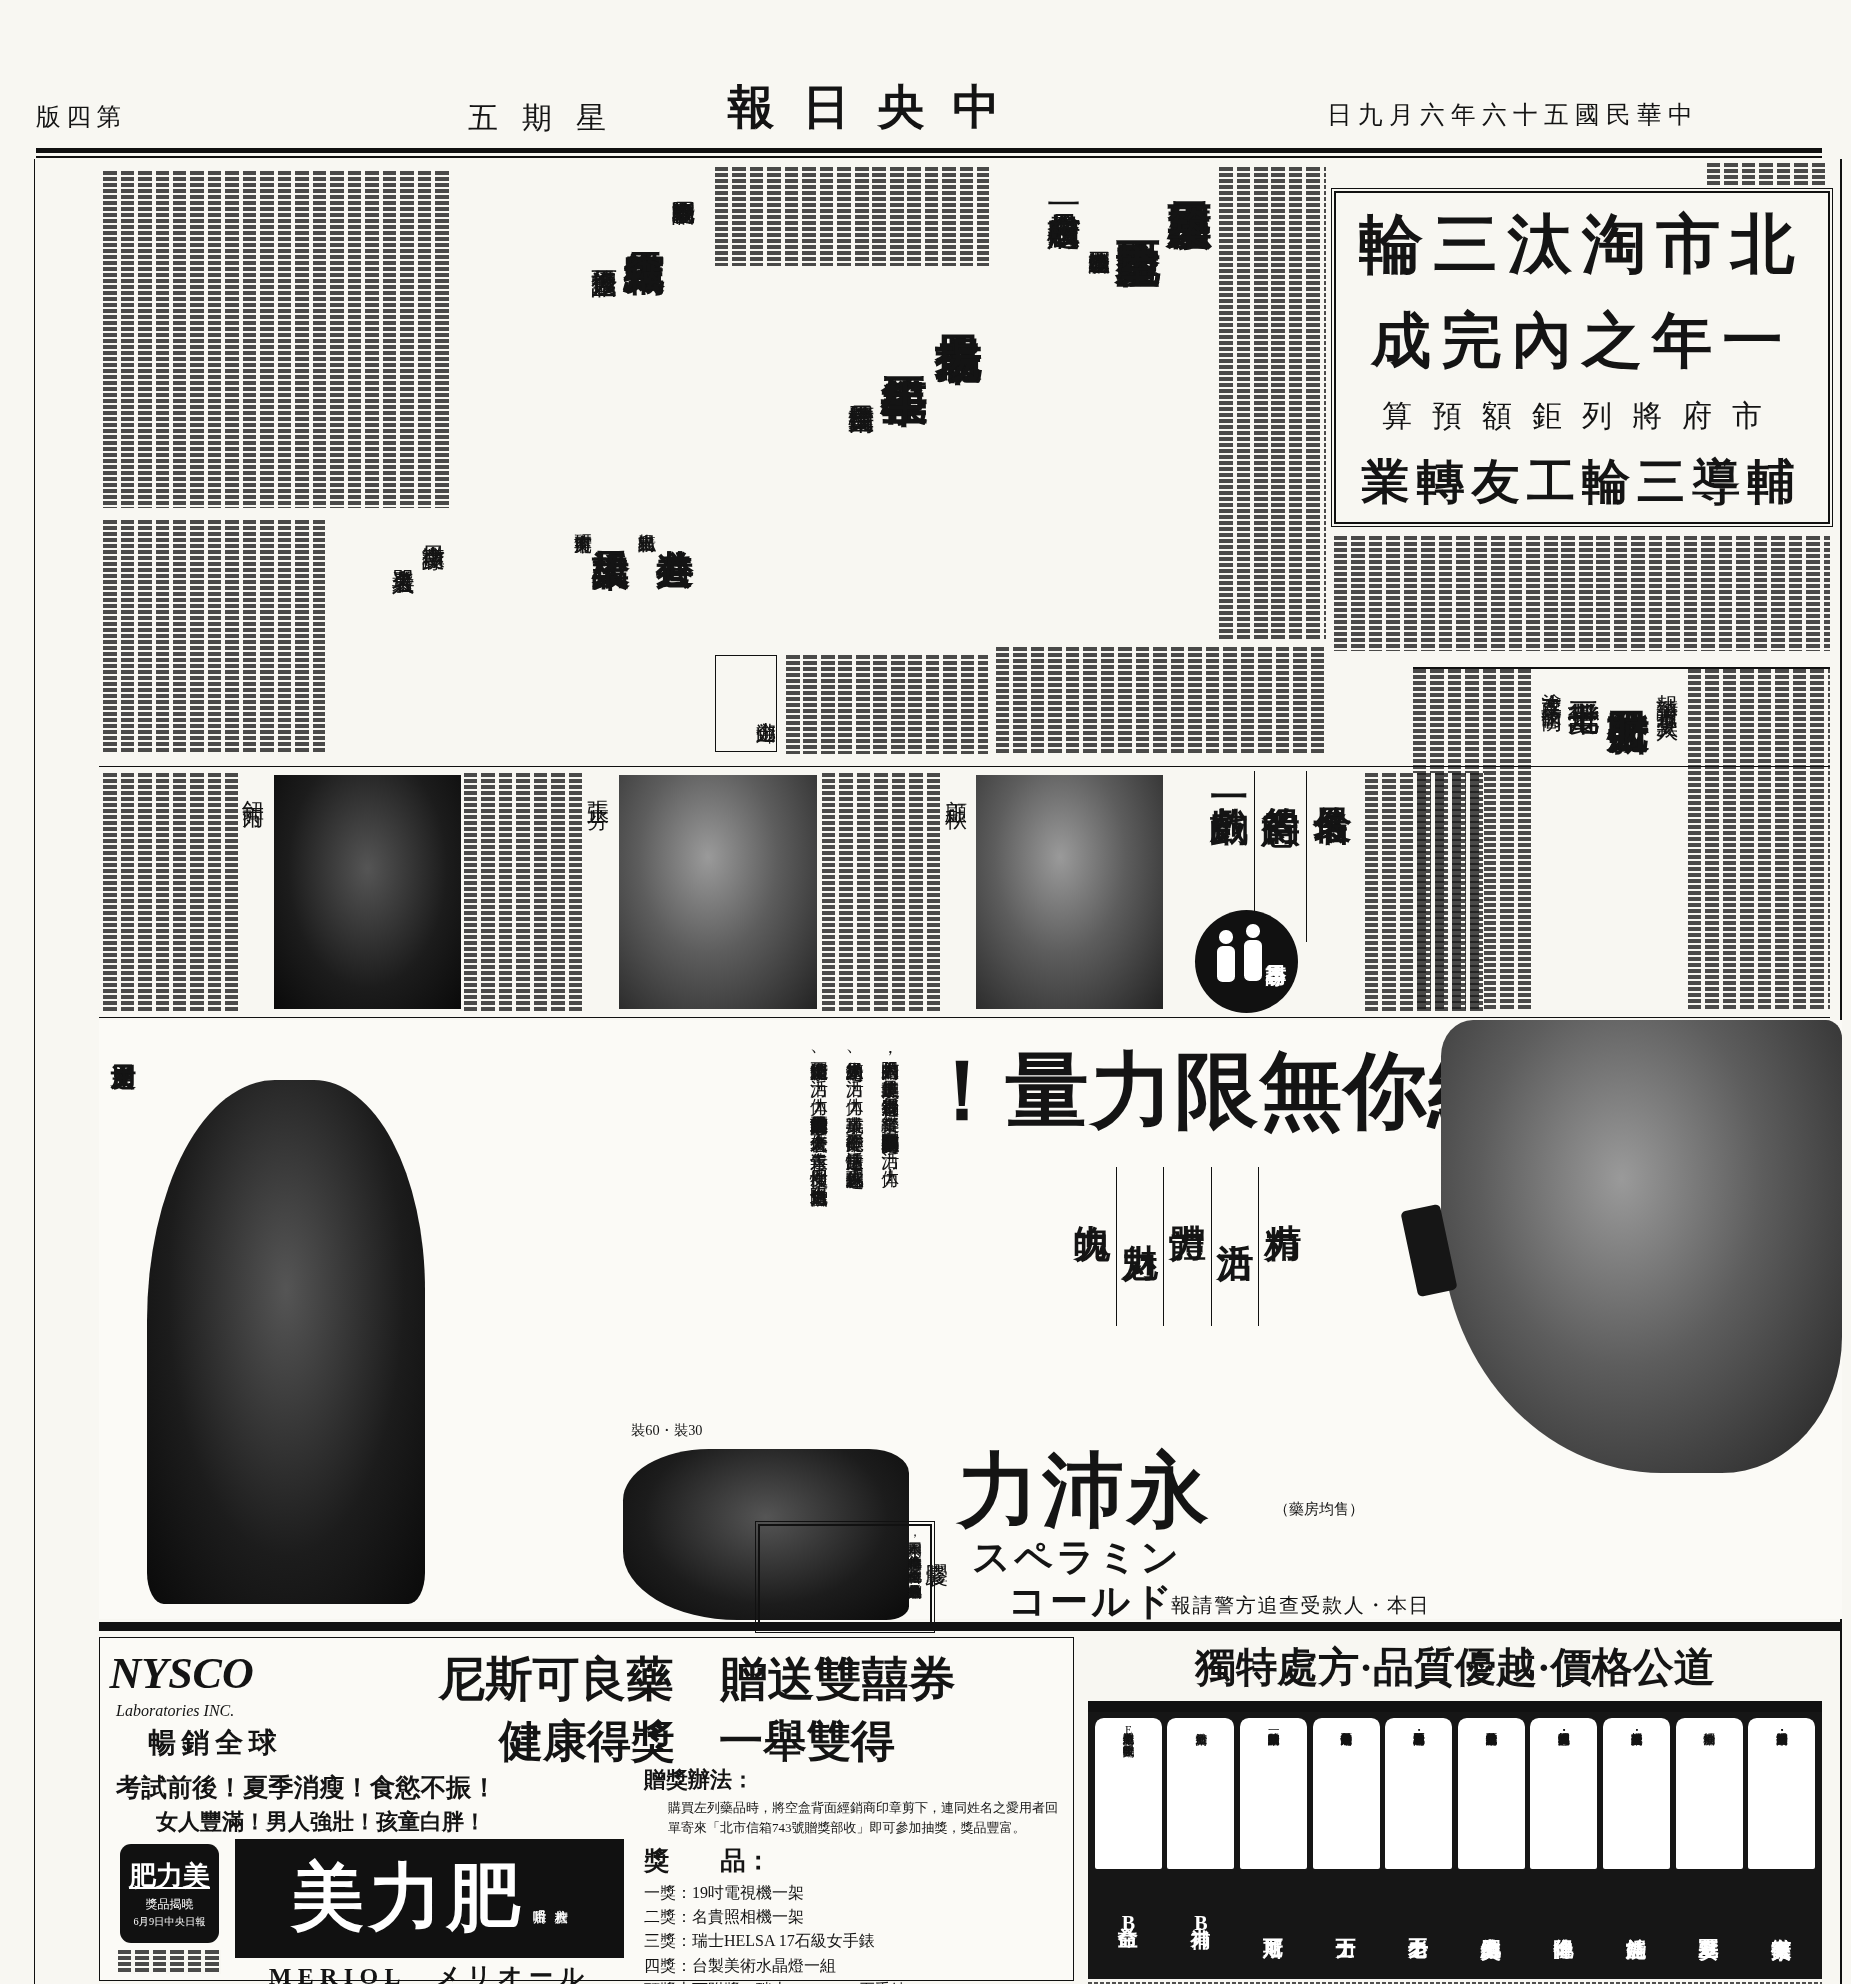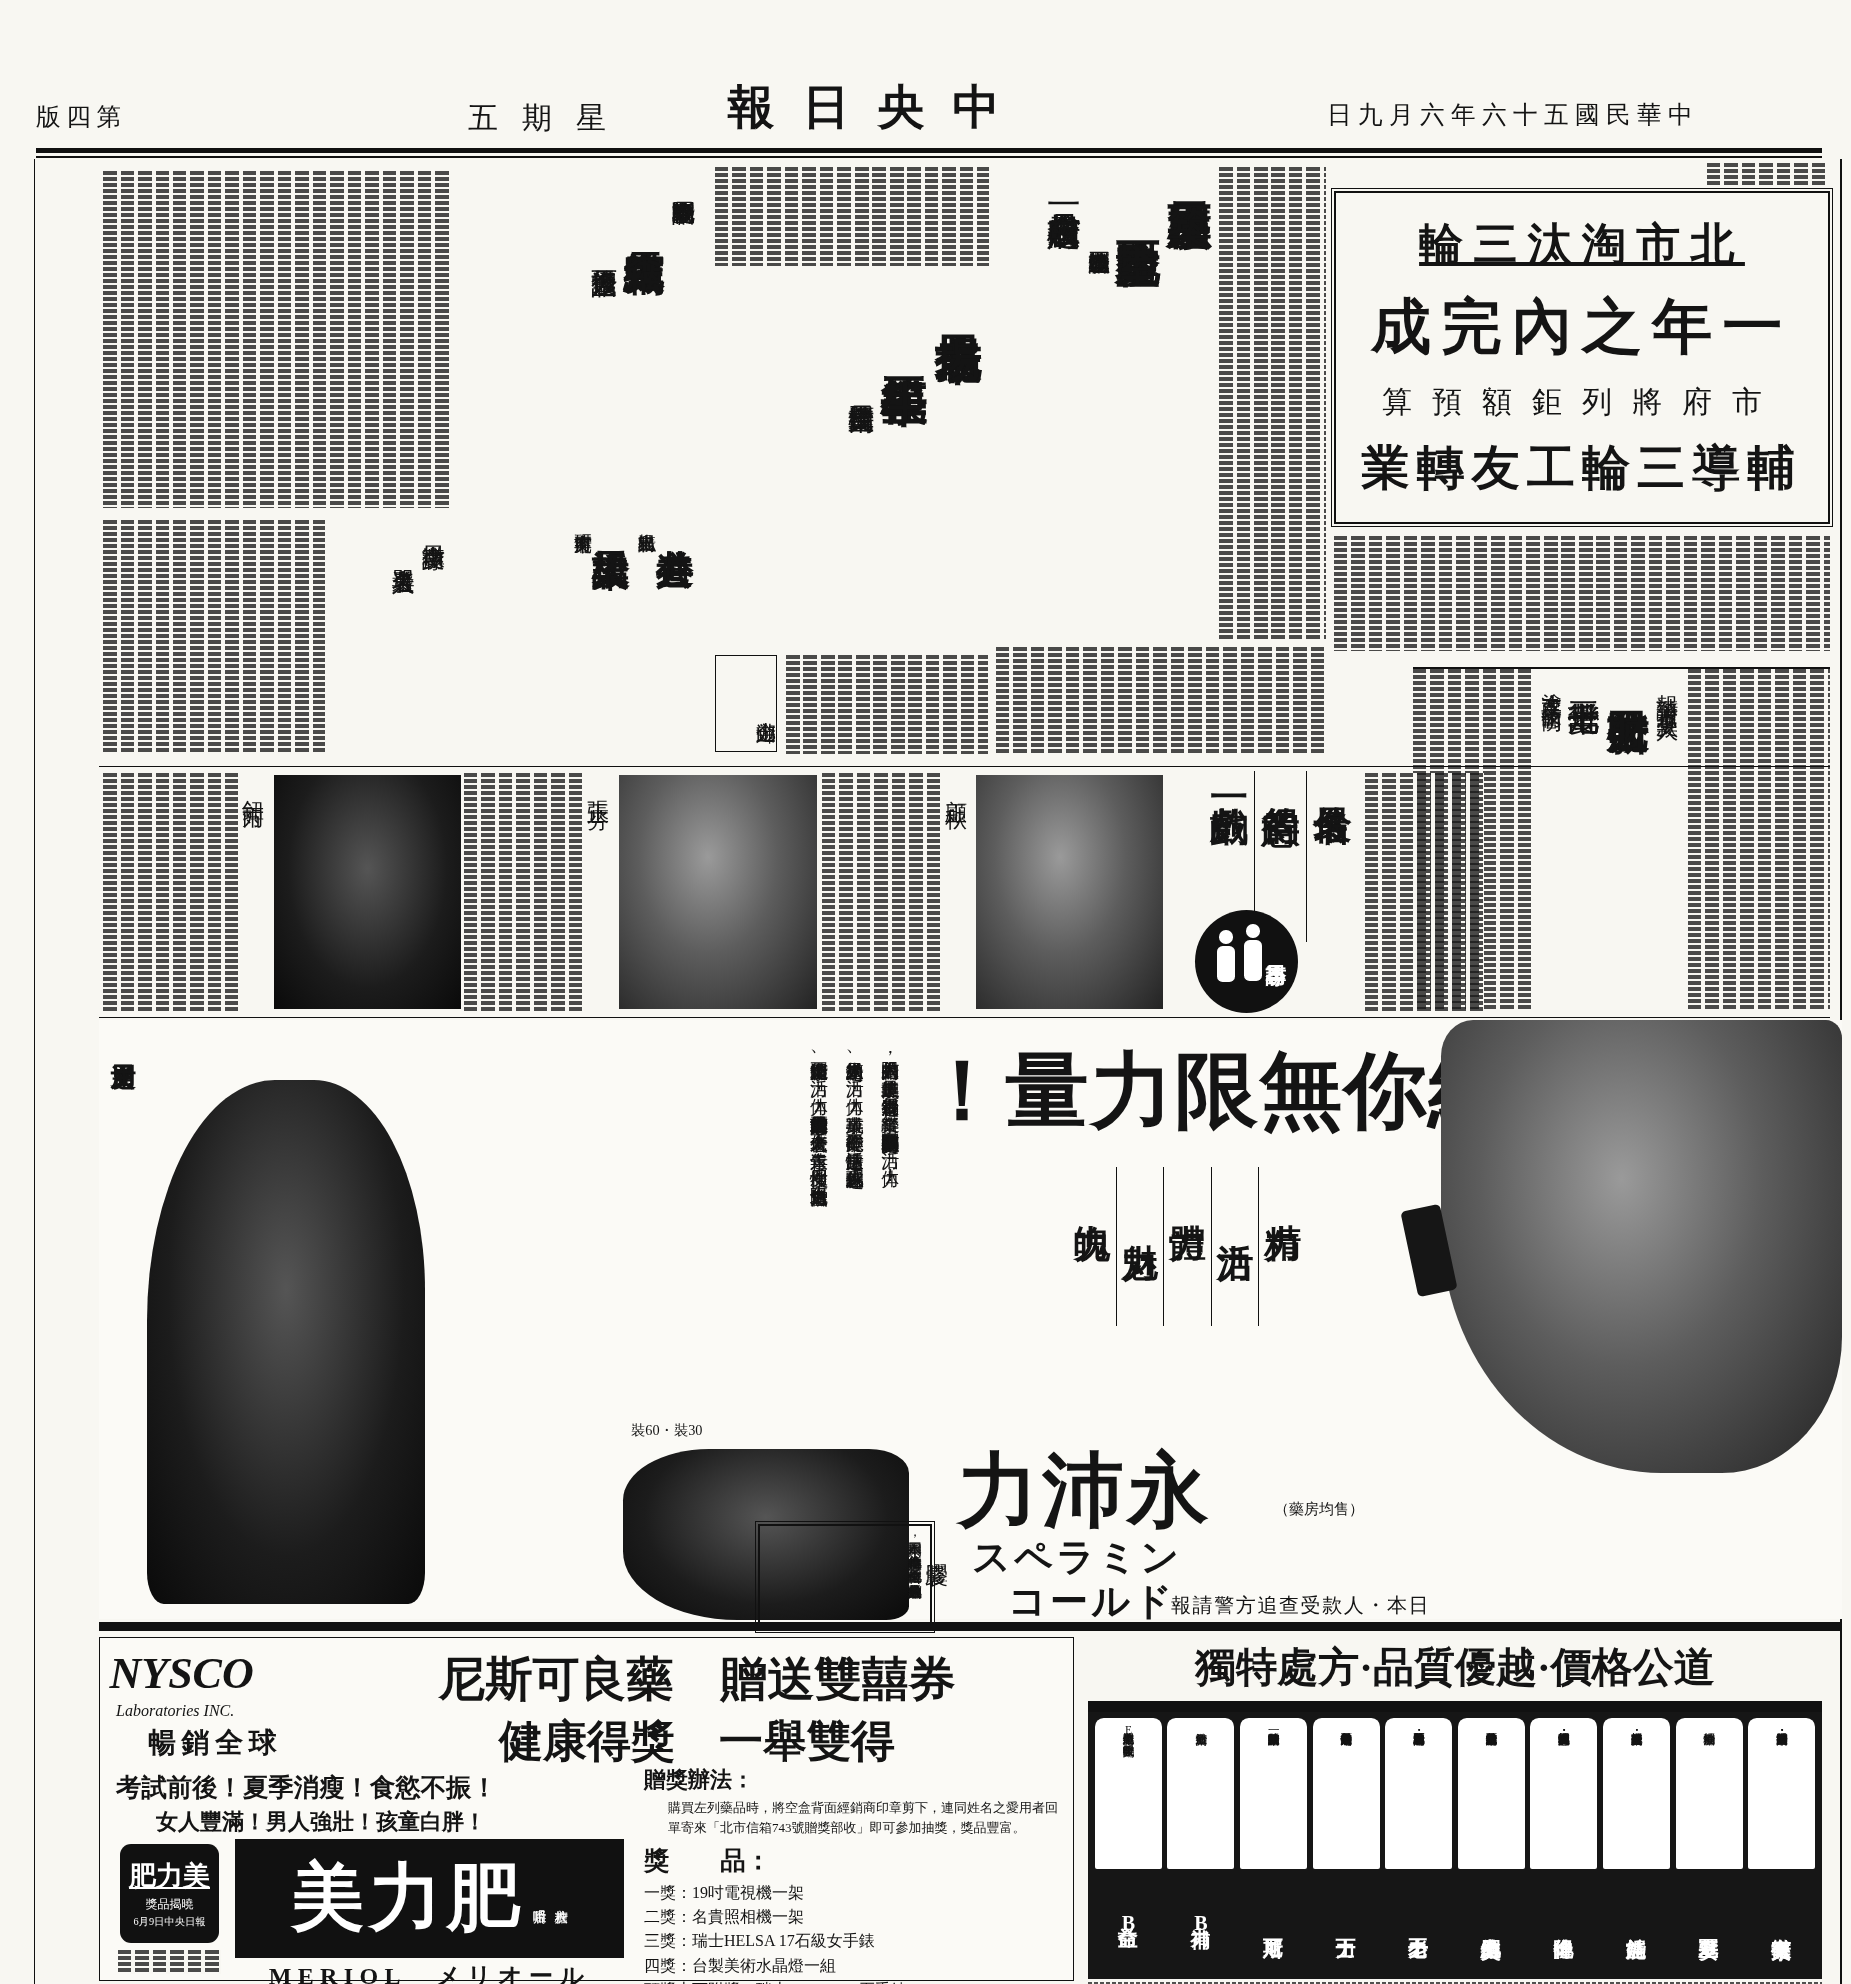--- a/index.html
+++ b/index.html
@@ -33,21 +33,21 @@
   <div class="abs" style="left:468px;top:42px;font-size:30px;letter-spacing:24px;">五期星</div>
   <div class="abs b" style="left:699px;top:20px;width:357px;font-size:47px;letter-spacing:28px;text-align:center;">報日央中</div>
   <div class="abs" style="left:1223px;top:42px;width:580px;font-size:24.6px;letter-spacing:6.4px;text-align:center;">日九月六年六十五國民華中</div>
 </div>
 <div class="abs" style="left:36px;top:148px;width:1786px;height:4.8px;background:#111;"></div>
 <div class="abs" style="left:36px;top:156px;width:1786px;height:1.6px;background:#111;"></div>
 <div class="abs" style="left:1840px;top:159px;width:1.6px;height:2469px;background:#111;"></div>
 <div class="abs" style="left:34px;top:159px;width:1.2px;height:2469px;background:#111;"></div>
 
 <div class="abs rule-box ctr" style="left:1334px;top:191px;width:492px;height:329px;background:#f8f7f2;display:flex;flex-direction:column;justify-content:center;gap:13.5px;">
-  <div class="b" style="font-size:44px;letter-spacing:10.3px;text-decoration:underline;">輪三汰淘市北</div>
+  <div class="b" style="font-size:64px;letter-spacing:10.3px;">輪三汰淘市北</div>
   <div class="b" style="font-size:60px;letter-spacing:10.3px;">成完內之年一</div>
   <div style="font-size:30px;letter-spacing:20px;">算預額鉅列將府市</div>
   <div class="b" style="font-size:48px;letter-spacing:7.1px;">業轉友工輪三導輔</div>
 </div>
 <div class="abs vnoise" style="left:1334px;top:536px;width:496px;height:115px;"></div>
 <div class="abs vnoise" style="left:1707px;top:163px;width:119px;height:24px;"></div>
 
 <div class="abs" style="left:1413px;top:667px;width:417px;height:341px;border-top:2.4px double #111;display:flex;flex-direction:row;">
   <div class="vnoise" style="flex:1;"></div>
   <div class="v" style="padding:8px 4px;">

